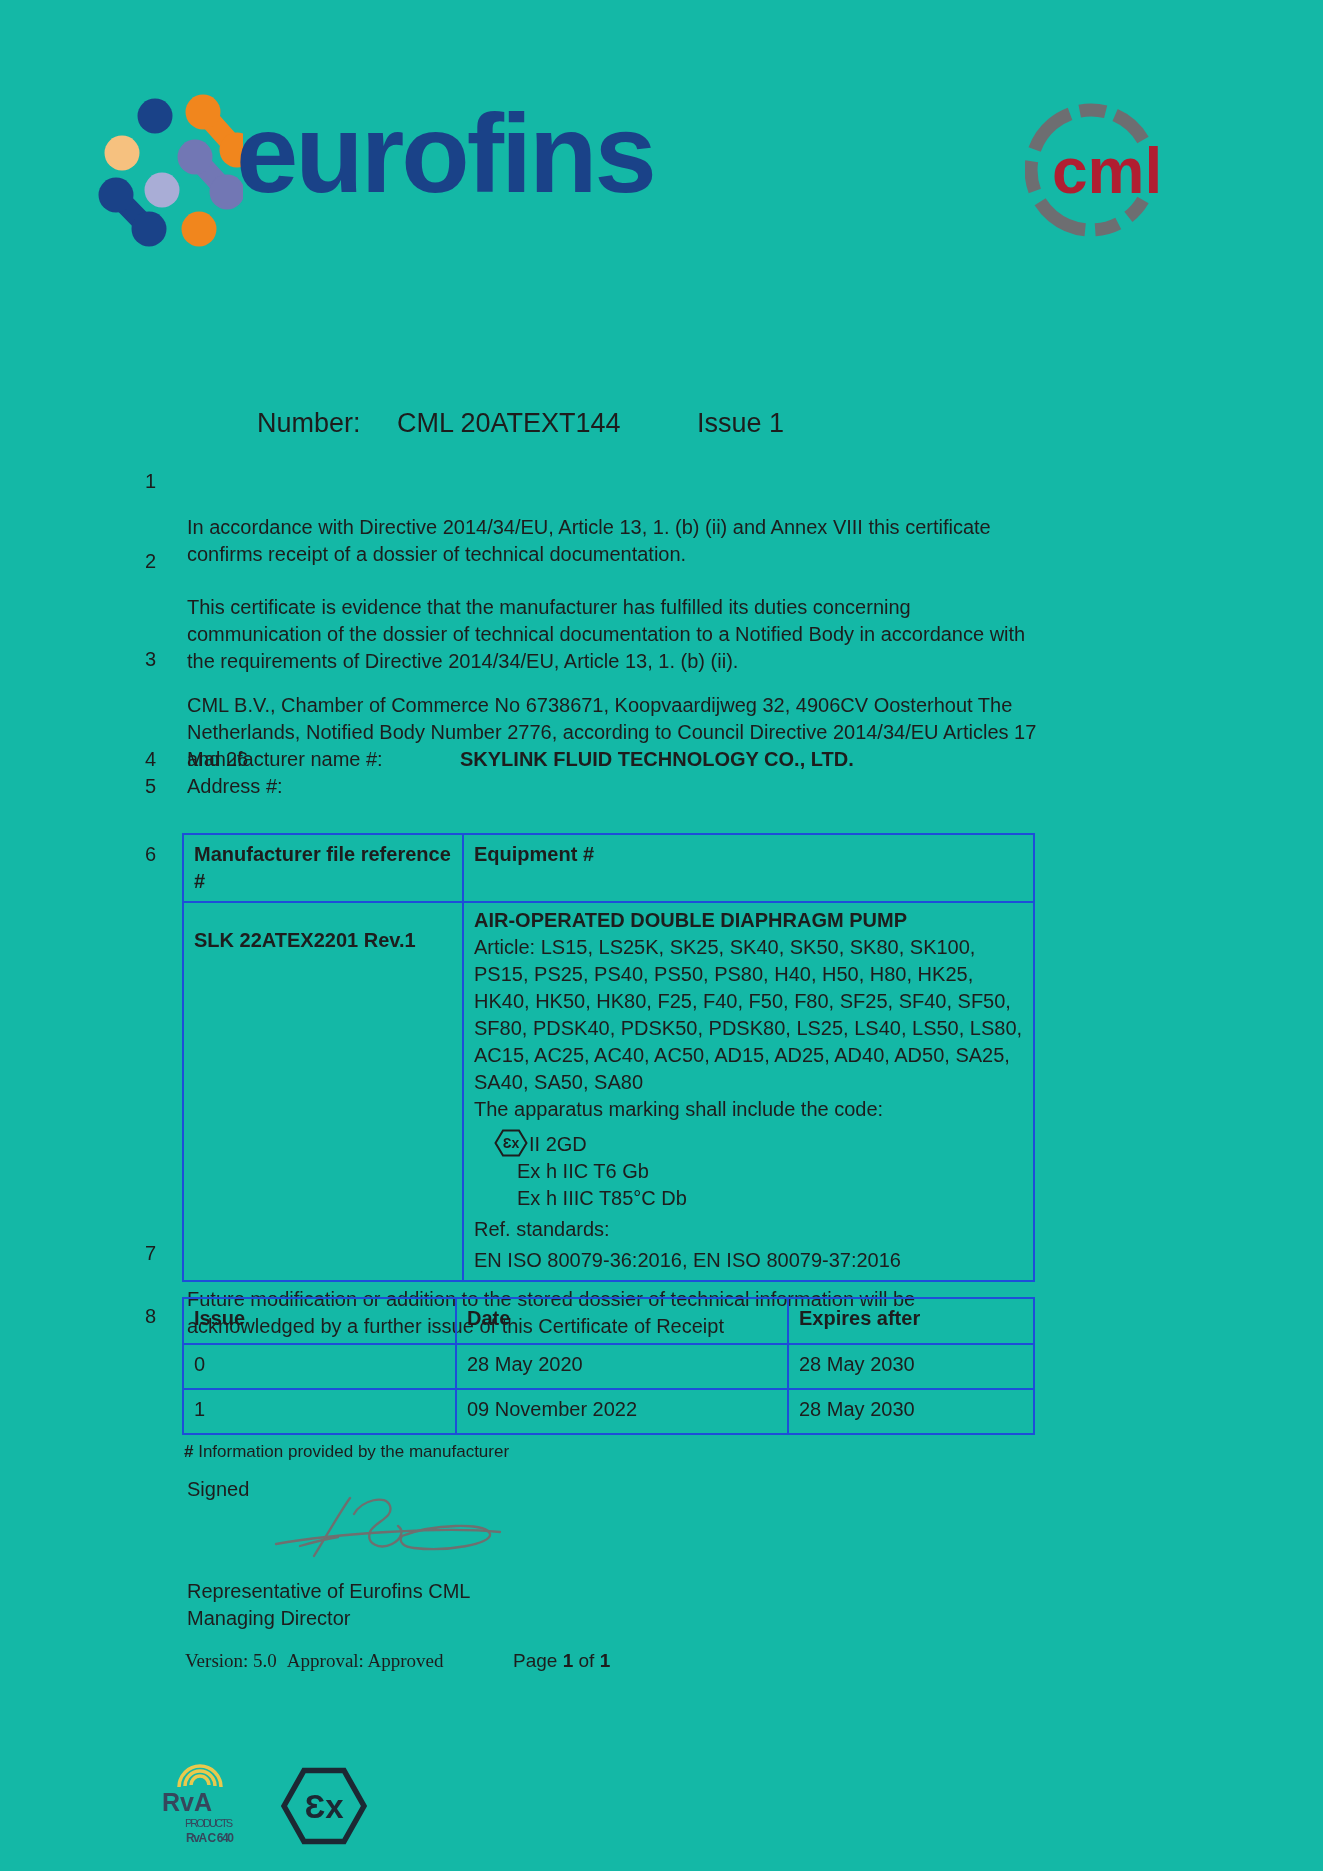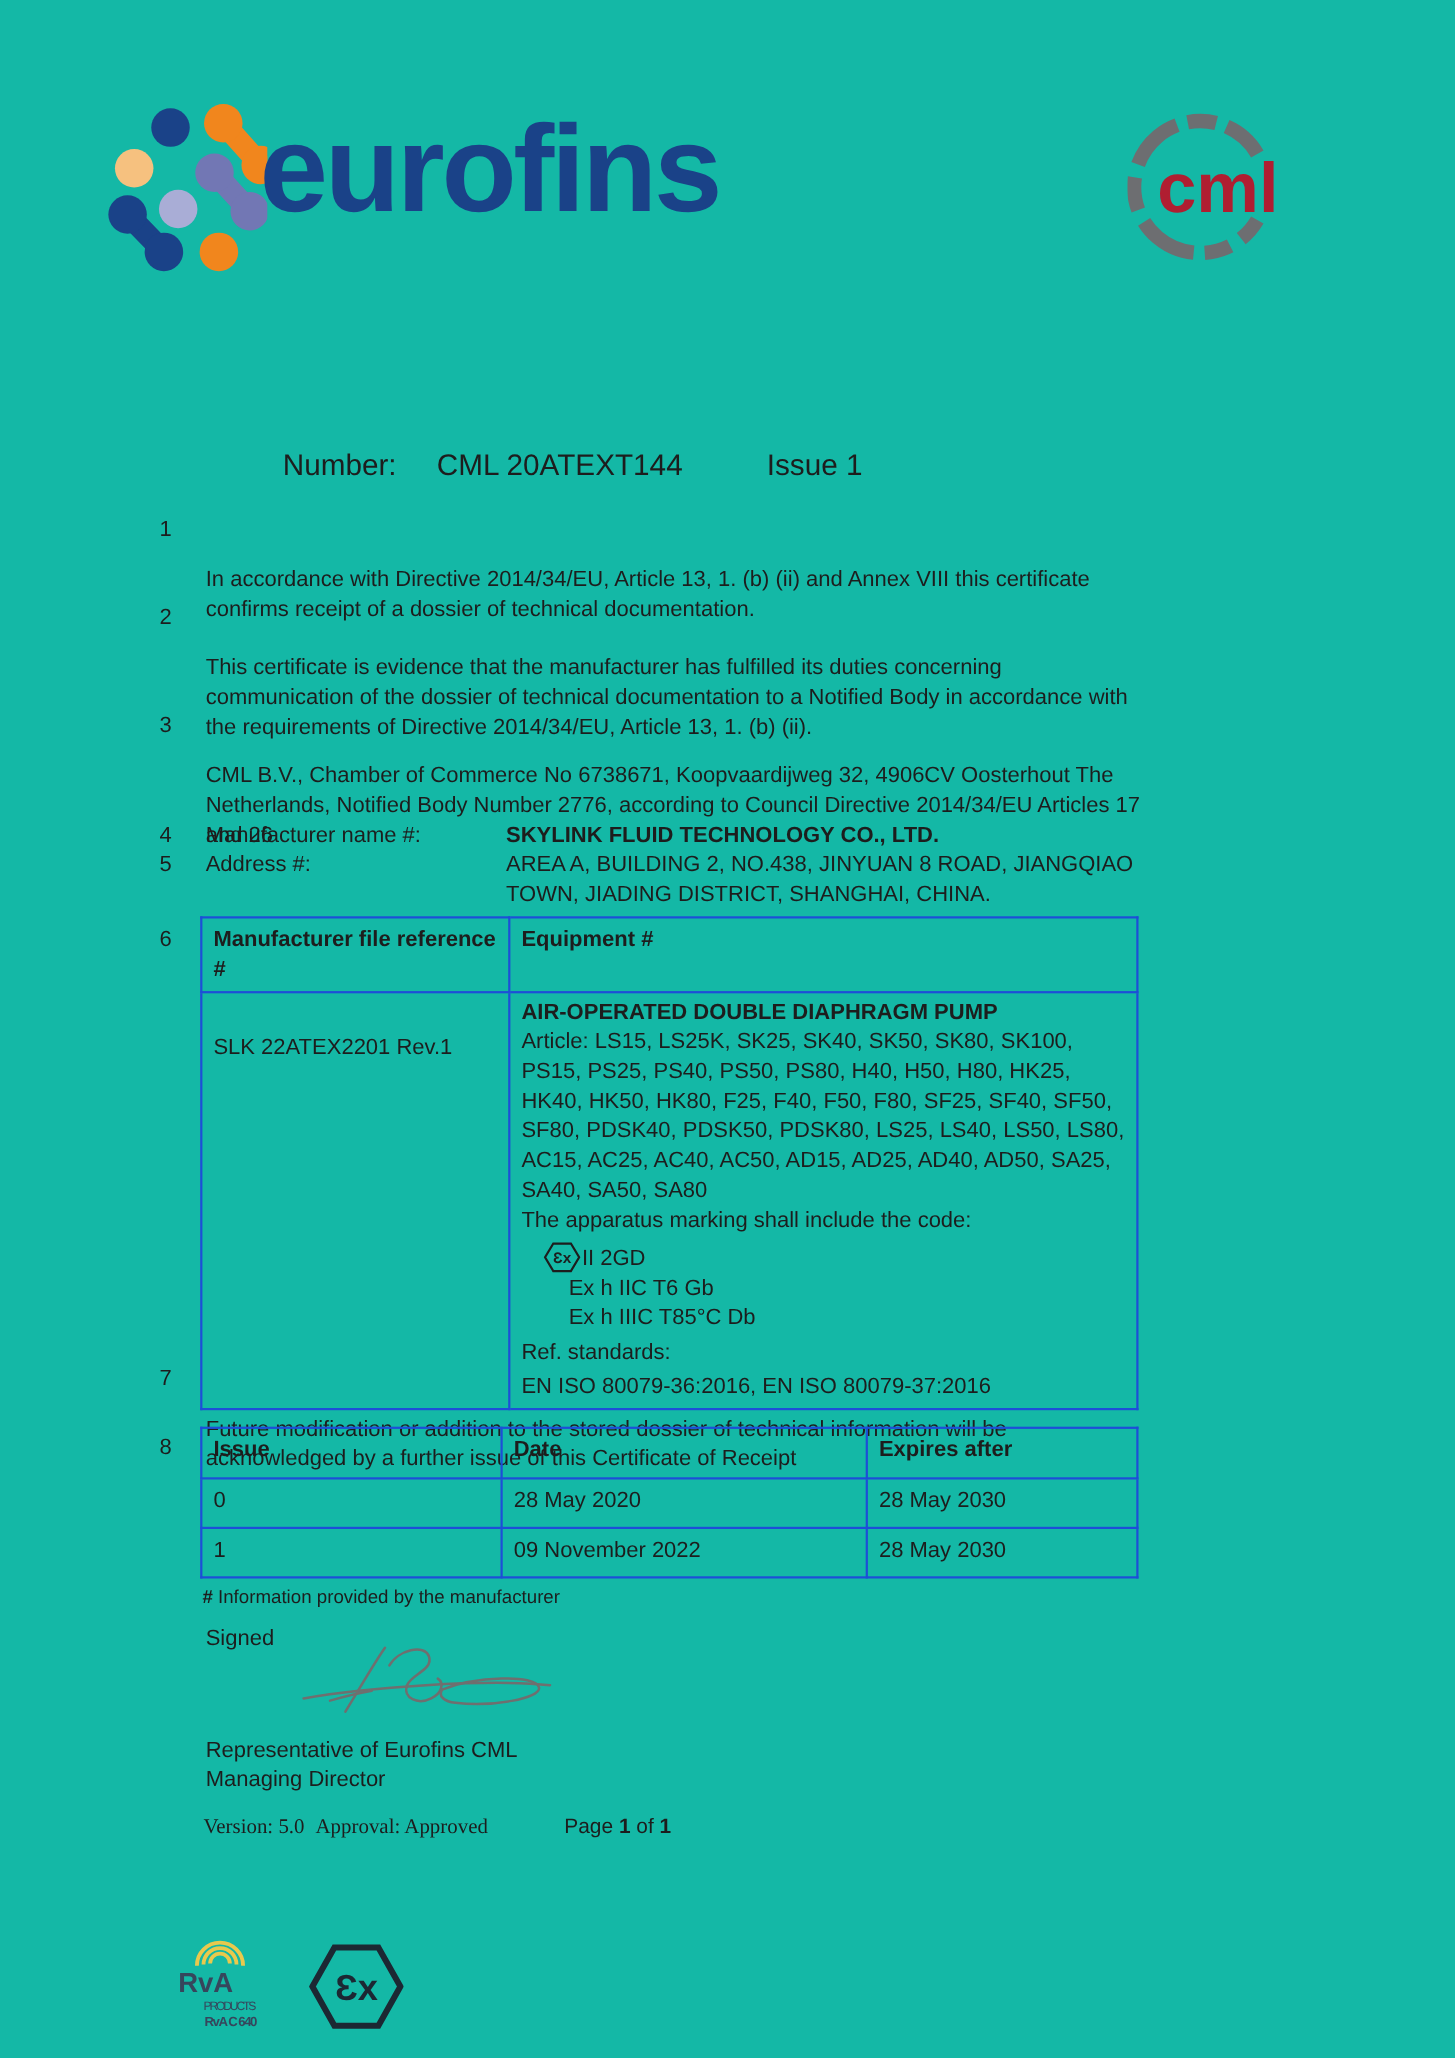--- a/index.html
+++ b/index.html
@@ -40,21 +40,21 @@
   table { border-collapse:collapse; table-layout:fixed; }
   th, td {
     border:2px solid #1d4ed8;
     font-size:20px; line-height:27px;
     text-align:left; vertical-align:top;
     padding:6px 10px;
   }
   th { font-weight:bold; }
   #equipment-table { position:absolute; left:182px; top:833px; width:853px; }
   #equipment-table th { height:50px; box-sizing:border-box; }
-  #equipment-table .file-ref-cell { padding-top:36px; }
+  #equipment-table .file-ref-cell { padding-top:24px;font-weight:bold; }
   #equipment-table .equip-cell { height:333px; box-sizing:border-box; padding-top:4px; }
   .eq-line { margin:0; }
   .eq-bold { font-weight:bold; }
   .mark-row { display:flex; align-items:flex-end; margin-left:20px; height:32px; margin-top:3px; }
   .mark-row .mark-code { margin-left:1px; }
   .mark-indent { margin-left:43px; }
   .ref-label { margin-top:4px; }
 
   #issue-table { position:absolute; left:182px; top:1297px; width:853px; }
   #issue-table th { height:46px; box-sizing:border-box; }
@@ -126,21 +126,20 @@
     <span class="cnum">3</span>
     <div class="ctext">CML B.V., Chamber of Commerce No 6738671, Koopvaardijweg 32, 4906CV Oosterhout The Netherlands, Notified Body Number 2776, according to Council Directive 2014/34/EU Articles 17 and 26</div>
   </div>
 
   <span class="item-num" style="top:746px;">4</span>
   <span class="item-label" style="top:746px;">Manufacturer name #:</span>
   <span class="item-value" style="top:746px; font-weight:bold;">SKYLINK FLUID TECHNOLOGY CO., LTD.</span>
 
   <span class="item-num" style="top:773px;">5</span>
   <span class="item-label" style="top:773px;">Address #:</span>
-  <span class="item-value" style="top:773px;">AREA A, BUILDING 2, NO.438, JINYUAN 8 ROAD, JIANGQIAO TOWN, JIADING DISTRICT, SHANGHAI, CHINA.</span>
 
   <span class="item-num" style="top:841px;">6</span>
   <table id="equipment-table">
     <colgroup>
         <col style="width:280px;">
         <col>
       </colgroup>
     <tbody>
         <tr>
       <th>Manufacturer file reference #</th>

